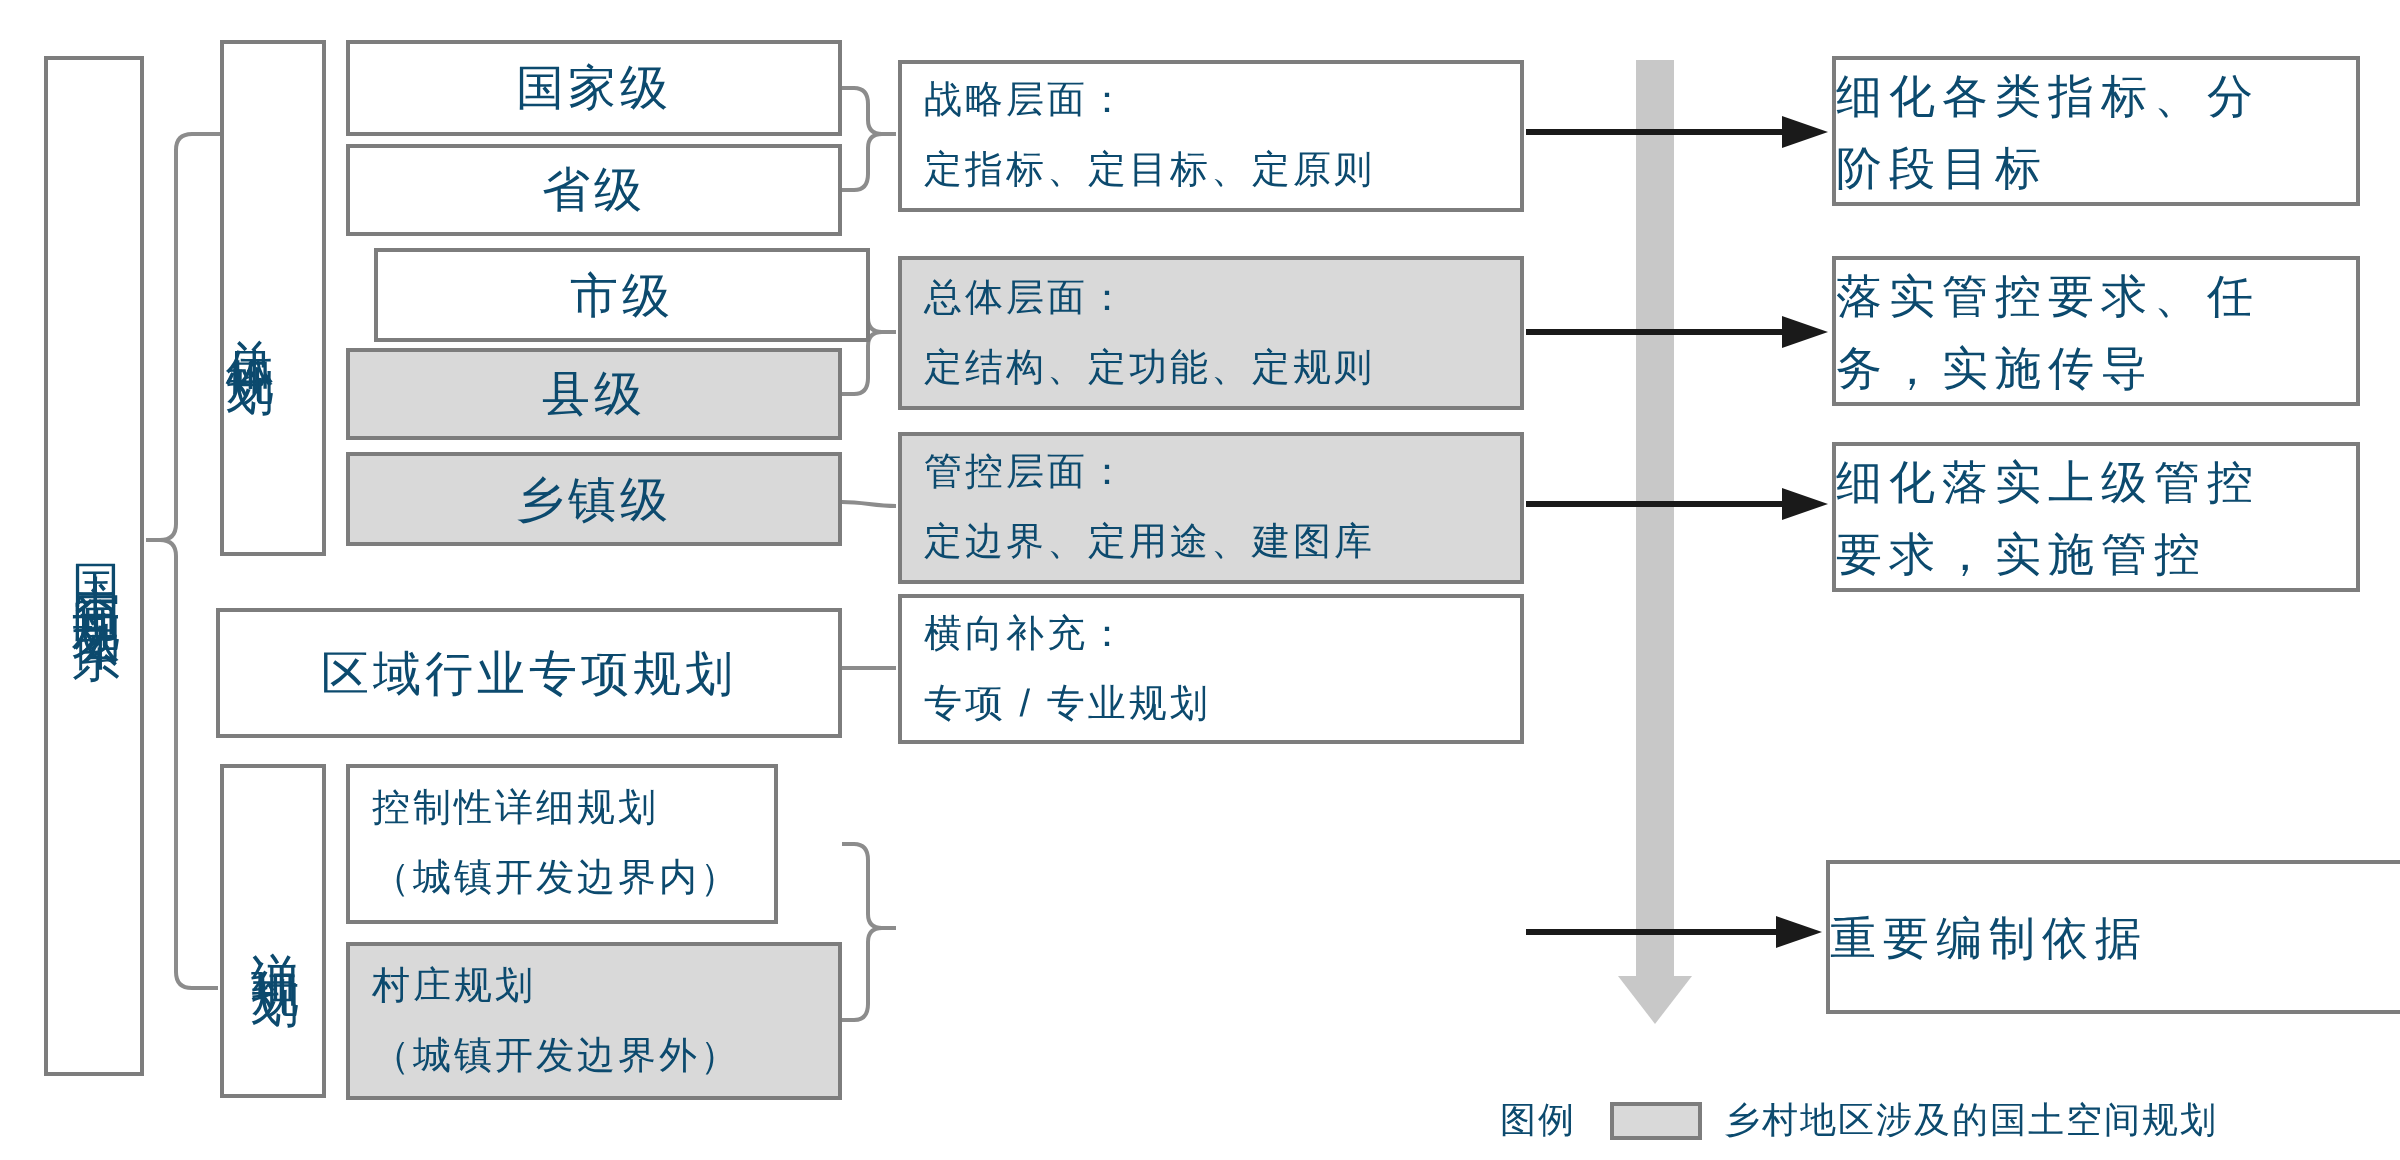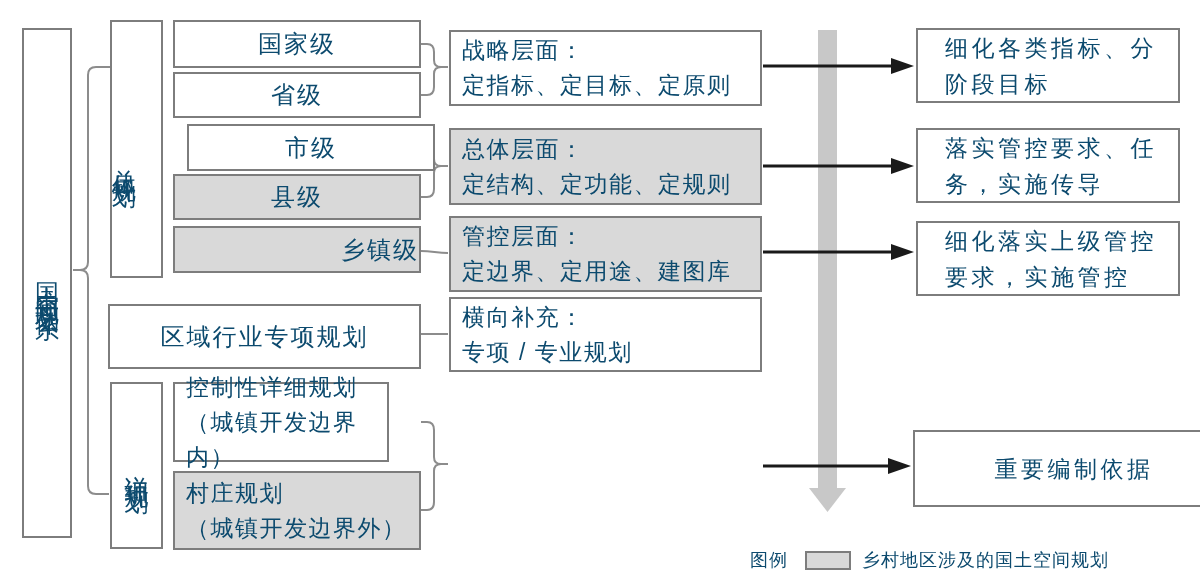--- a/index.html
+++ b/index.html
@@ -31,31 +31,31 @@
     text-orientation:upright;
     font-size:24px;
     letter-spacing:5px;
     line-height:1;
   }
   .left-lines{
     align-items:flex-start;
     flex-direction:column;
     justify-content:center;
     padding:4px 8px 4px 11px;
-    font-size:23px;
+    font-size:19px;
     line-height:35px;
     letter-spacing:1.5px;
     white-space:pre-line;
     text-align:left;
   }
   .right-lines{
-    align-items:center;
+    align-items:flex-start;
     flex-direction:column;
     justify-content:center;
-    padding:4px 6px 4px 12px;
+    padding:4px 6px 4px 0;
     font-size:23px;
     line-height:36px;
     letter-spacing:3.5px;
     white-space:pre-line;
     text-align:left;
   }
   .pad-top{justify-content:flex-start;padding-top:22px;}
   #svg-overlay{position:absolute;left:0;top:0;width:1200px;height:580px;}
   #legend{
     position:absolute;
@@ -125,21 +125,21 @@
   </div>
   <div class="box center-text" style="left:173px;top:72px;width:248px;height:46px;">
     <span>省级</span>
   </div>
   <div class="box center-text" style="left:187px;top:124px;width:248px;height:47px;">
     <span>市级</span>
   </div>
   <div class="box gray center-text" style="left:173px;top:174px;width:248px;height:46px;">
     <span>县级</span>
   </div>
-  <div class="box gray center-text" style="left:173px;top:226px;width:248px;height:47px;justify-content:flex-end;">
+  <div class="box gray center-text" style="left:173px;top:226px;width:248px;height:47px;">
     <span>乡镇级</span>
   </div>
 
   <div class="box center-text" style="left:108px;top:304px;width:313px;height:65px;">
     <span>区域行业专项规划</span>
   </div>
 
   <div class="box" style="left:110px;top:382px;width:53px;height:167px;">
     <span class="vtext">详细规划</span>
   </div>

